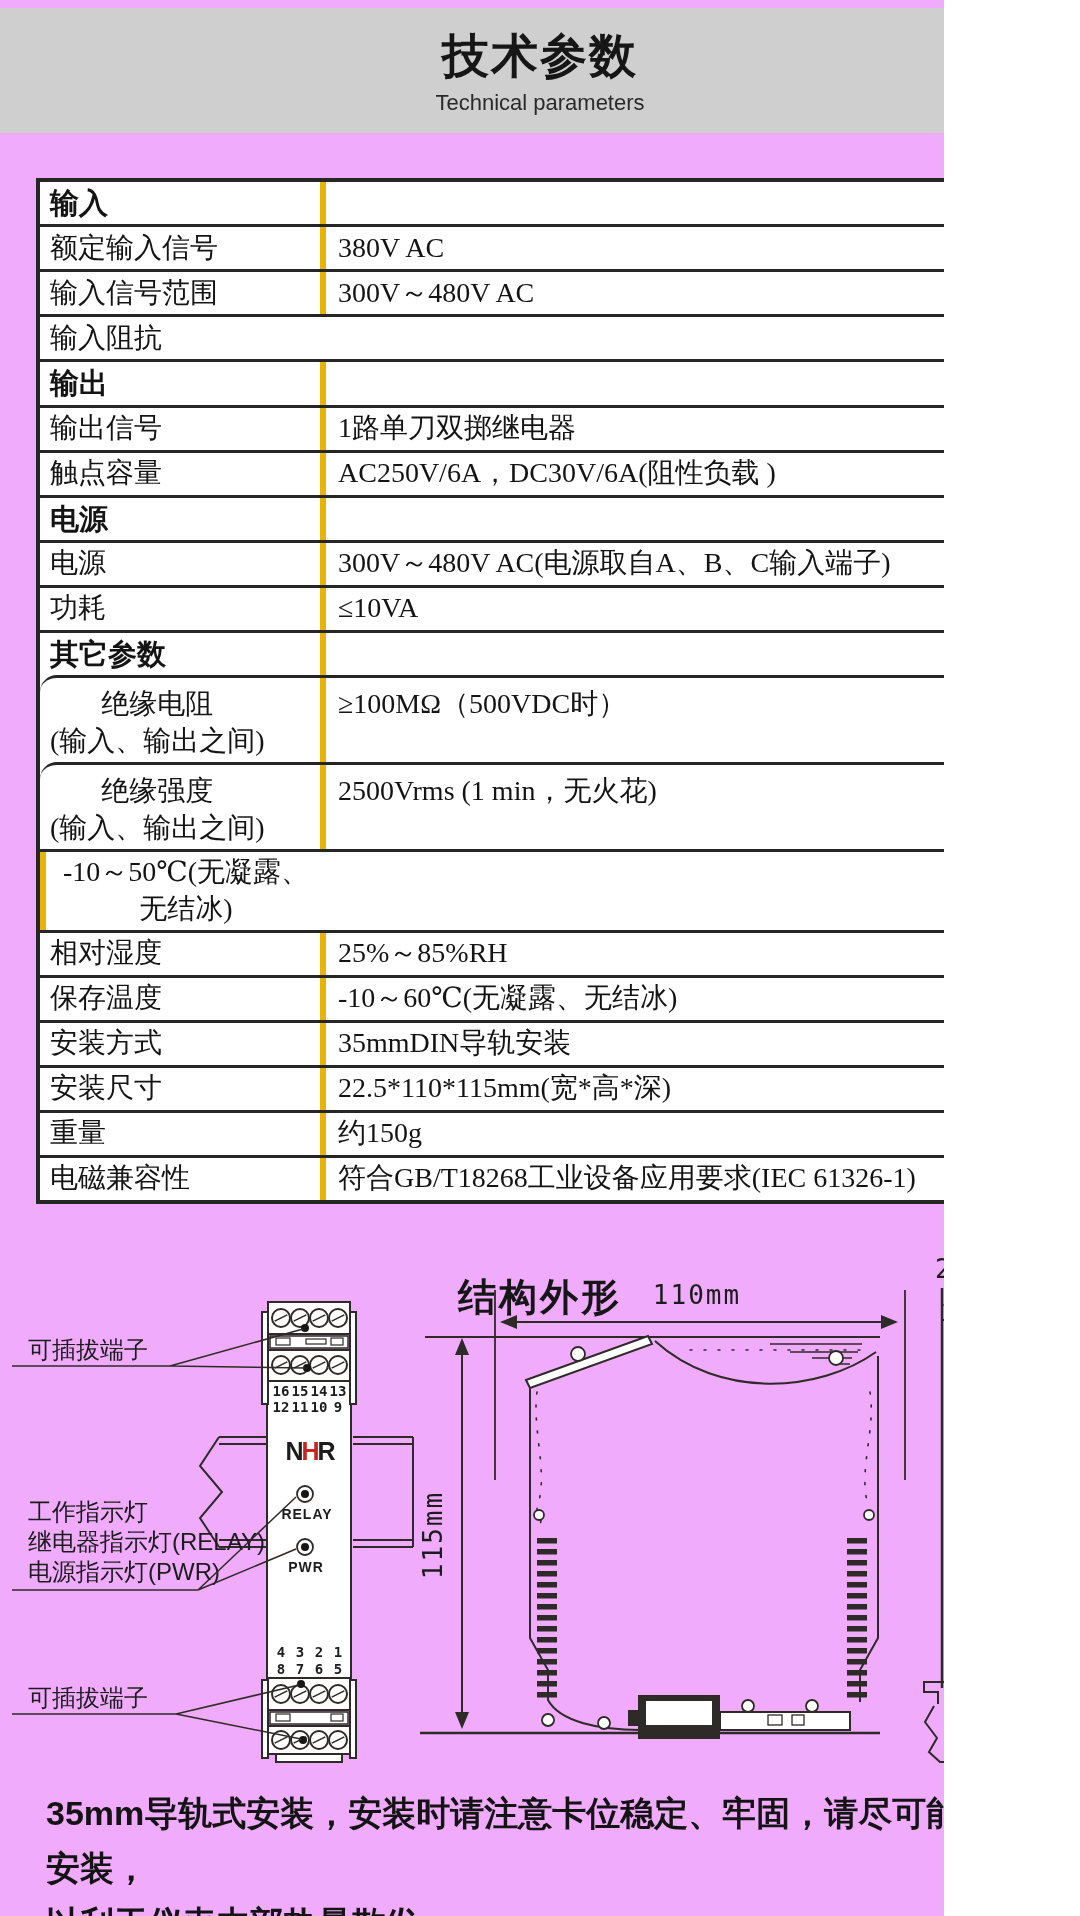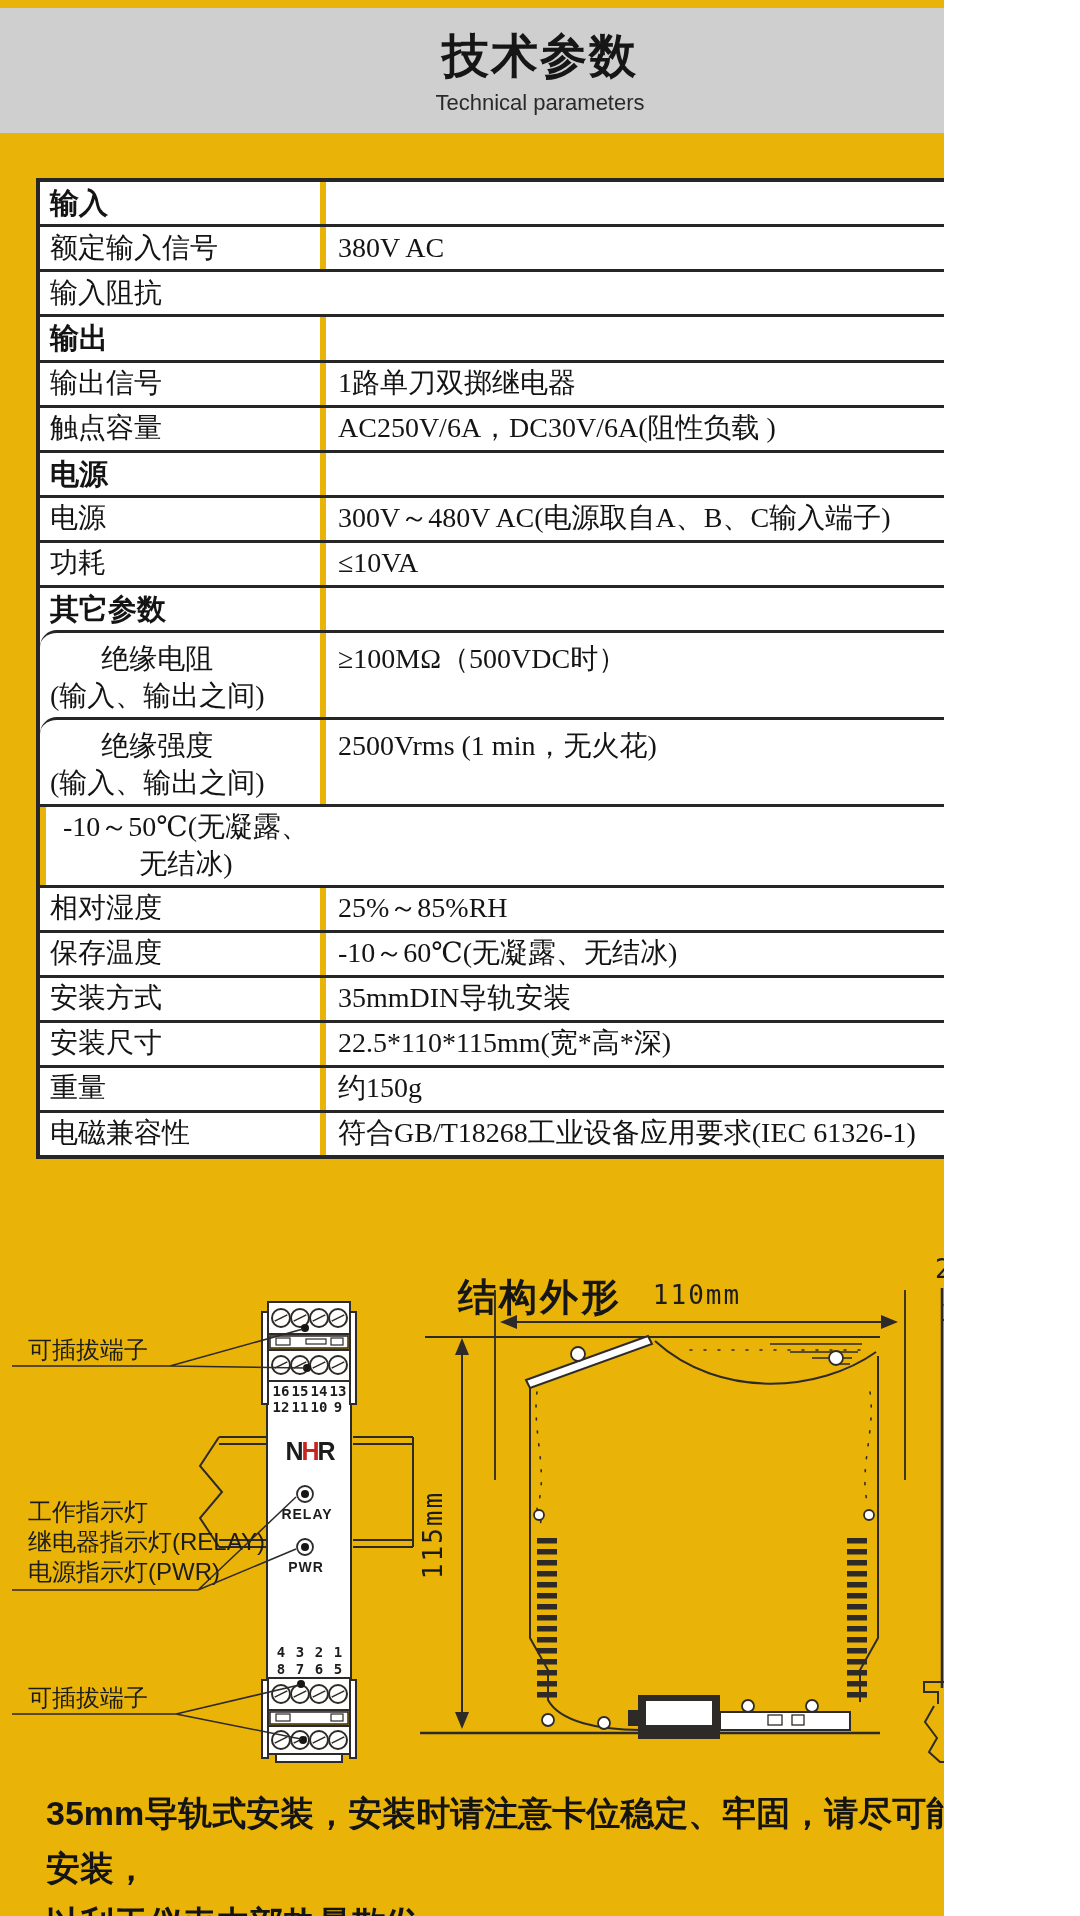--- a/index.html
+++ b/index.html
@@ -1,16 +1,16 @@
 <!DOCTYPE html>
 <html><head>
 <meta charset="utf-8">
 <style>
   html,body{margin:0;padding:0;background:#fff;}
-  .page{position:relative;width:944px;height:1916px;background:#eab308;overflow:hidden;
+  .page{position:relative;width:944px;height:1916px;background:#f0abfc;overflow:hidden;
         font-family:"Liberation Sans","DejaVu Sans",sans-serif;color:#111;}
   
   .band{position:absolute;left:0;top:8px;width:1080px;height:125px;background:#cfcfcf;
         display:flex;flex-direction:column;align-items:center;justify-content:center;gap:2px;}
   .band .title{font-size:47px;font-weight:bold;color:#161616;letter-spacing:2px;}
   .band .subtitle{font-size:22px;color:#2a2a2a;}
   
   .spec-table{position:absolute;left:36px;top:178px;width:1002px;border:4px solid #262626;background:#fff;}
   .tr{display:grid;grid-template-columns:280px 1fr;border-top:3px solid #262626;min-height:42px;text-align:center;}
   .tr:first-child{border-top:none;}
@@ -46,20 +46,24 @@
   <div class="spec-table">
       <div class="tr section">
         <div class="td c1">输入</div>
         <div class="td c2"></div>
       </div>
       <div class="tr">
         <div class="td c1">额定输入信号</div>
         <div class="td c2">380V AC</div>
       </div>
       <div class="tr">
+        <div class="td c1">输入信号范围</div>
+        <div class="td c2">300V～480V AC</div>
+      </div>
+      <div class="tr">
         <div class="td c1">输入阻抗</div>
       </div>
       <div class="tr section">
         <div class="td c1">输出</div>
         <div class="td c2"></div>
       </div>
       <div class="tr">
         <div class="td c1">输出信号</div>
         <div class="td c2">1路单刀双掷继电器</div>
       </div>

